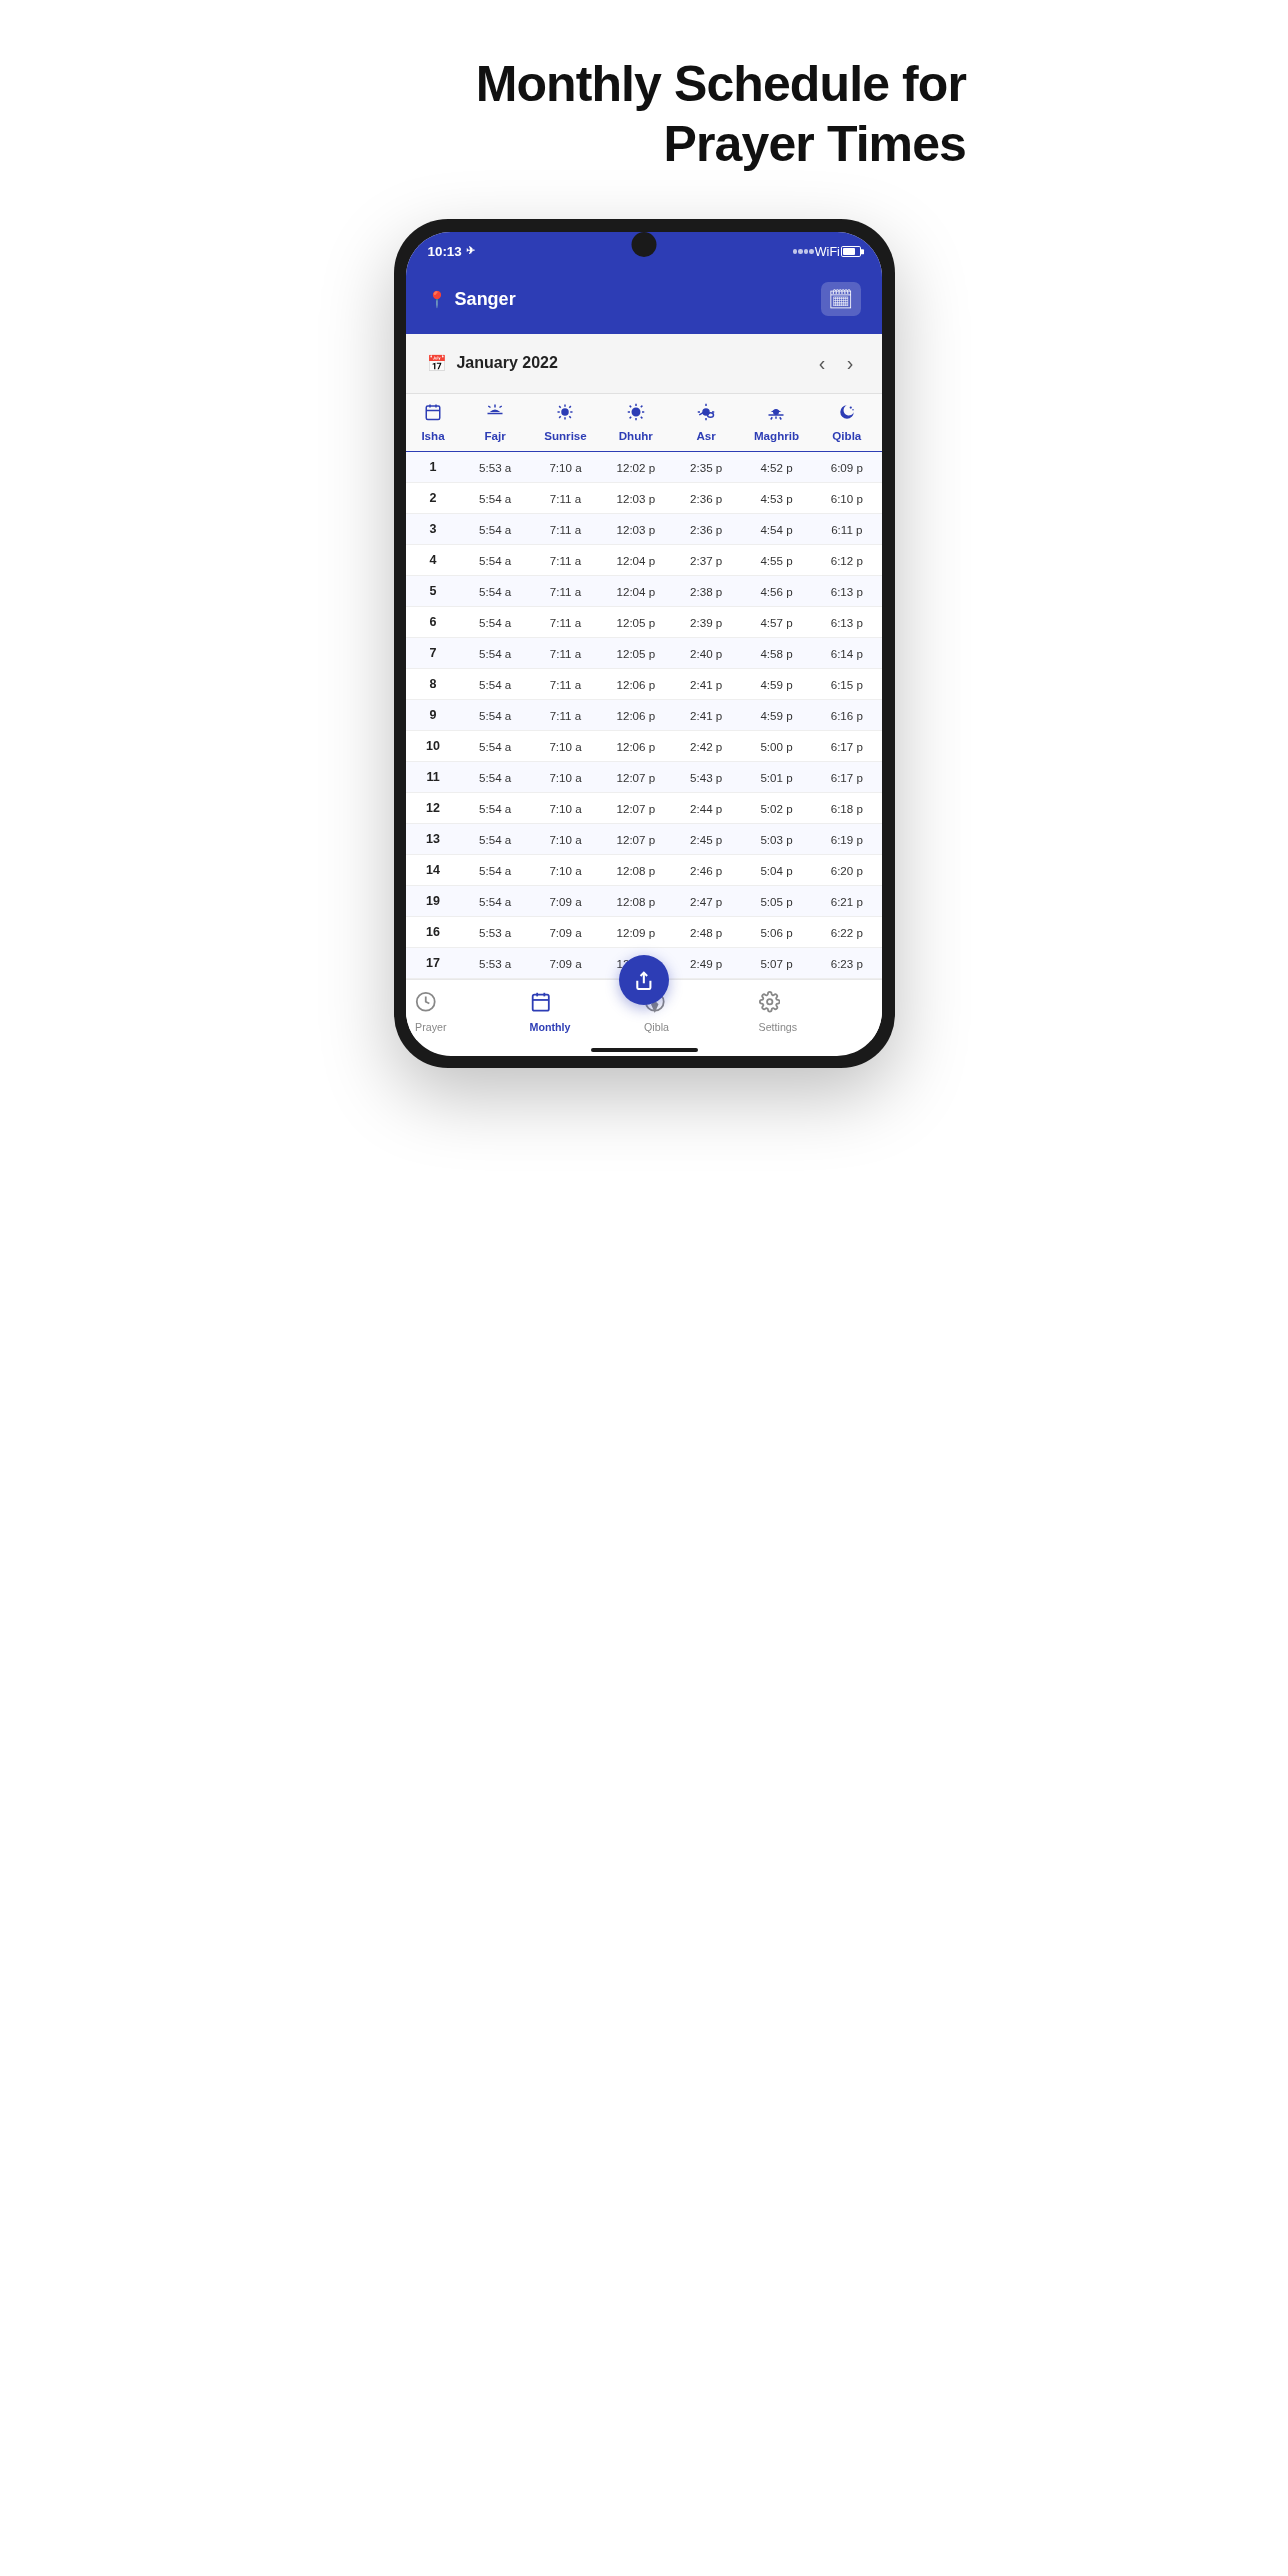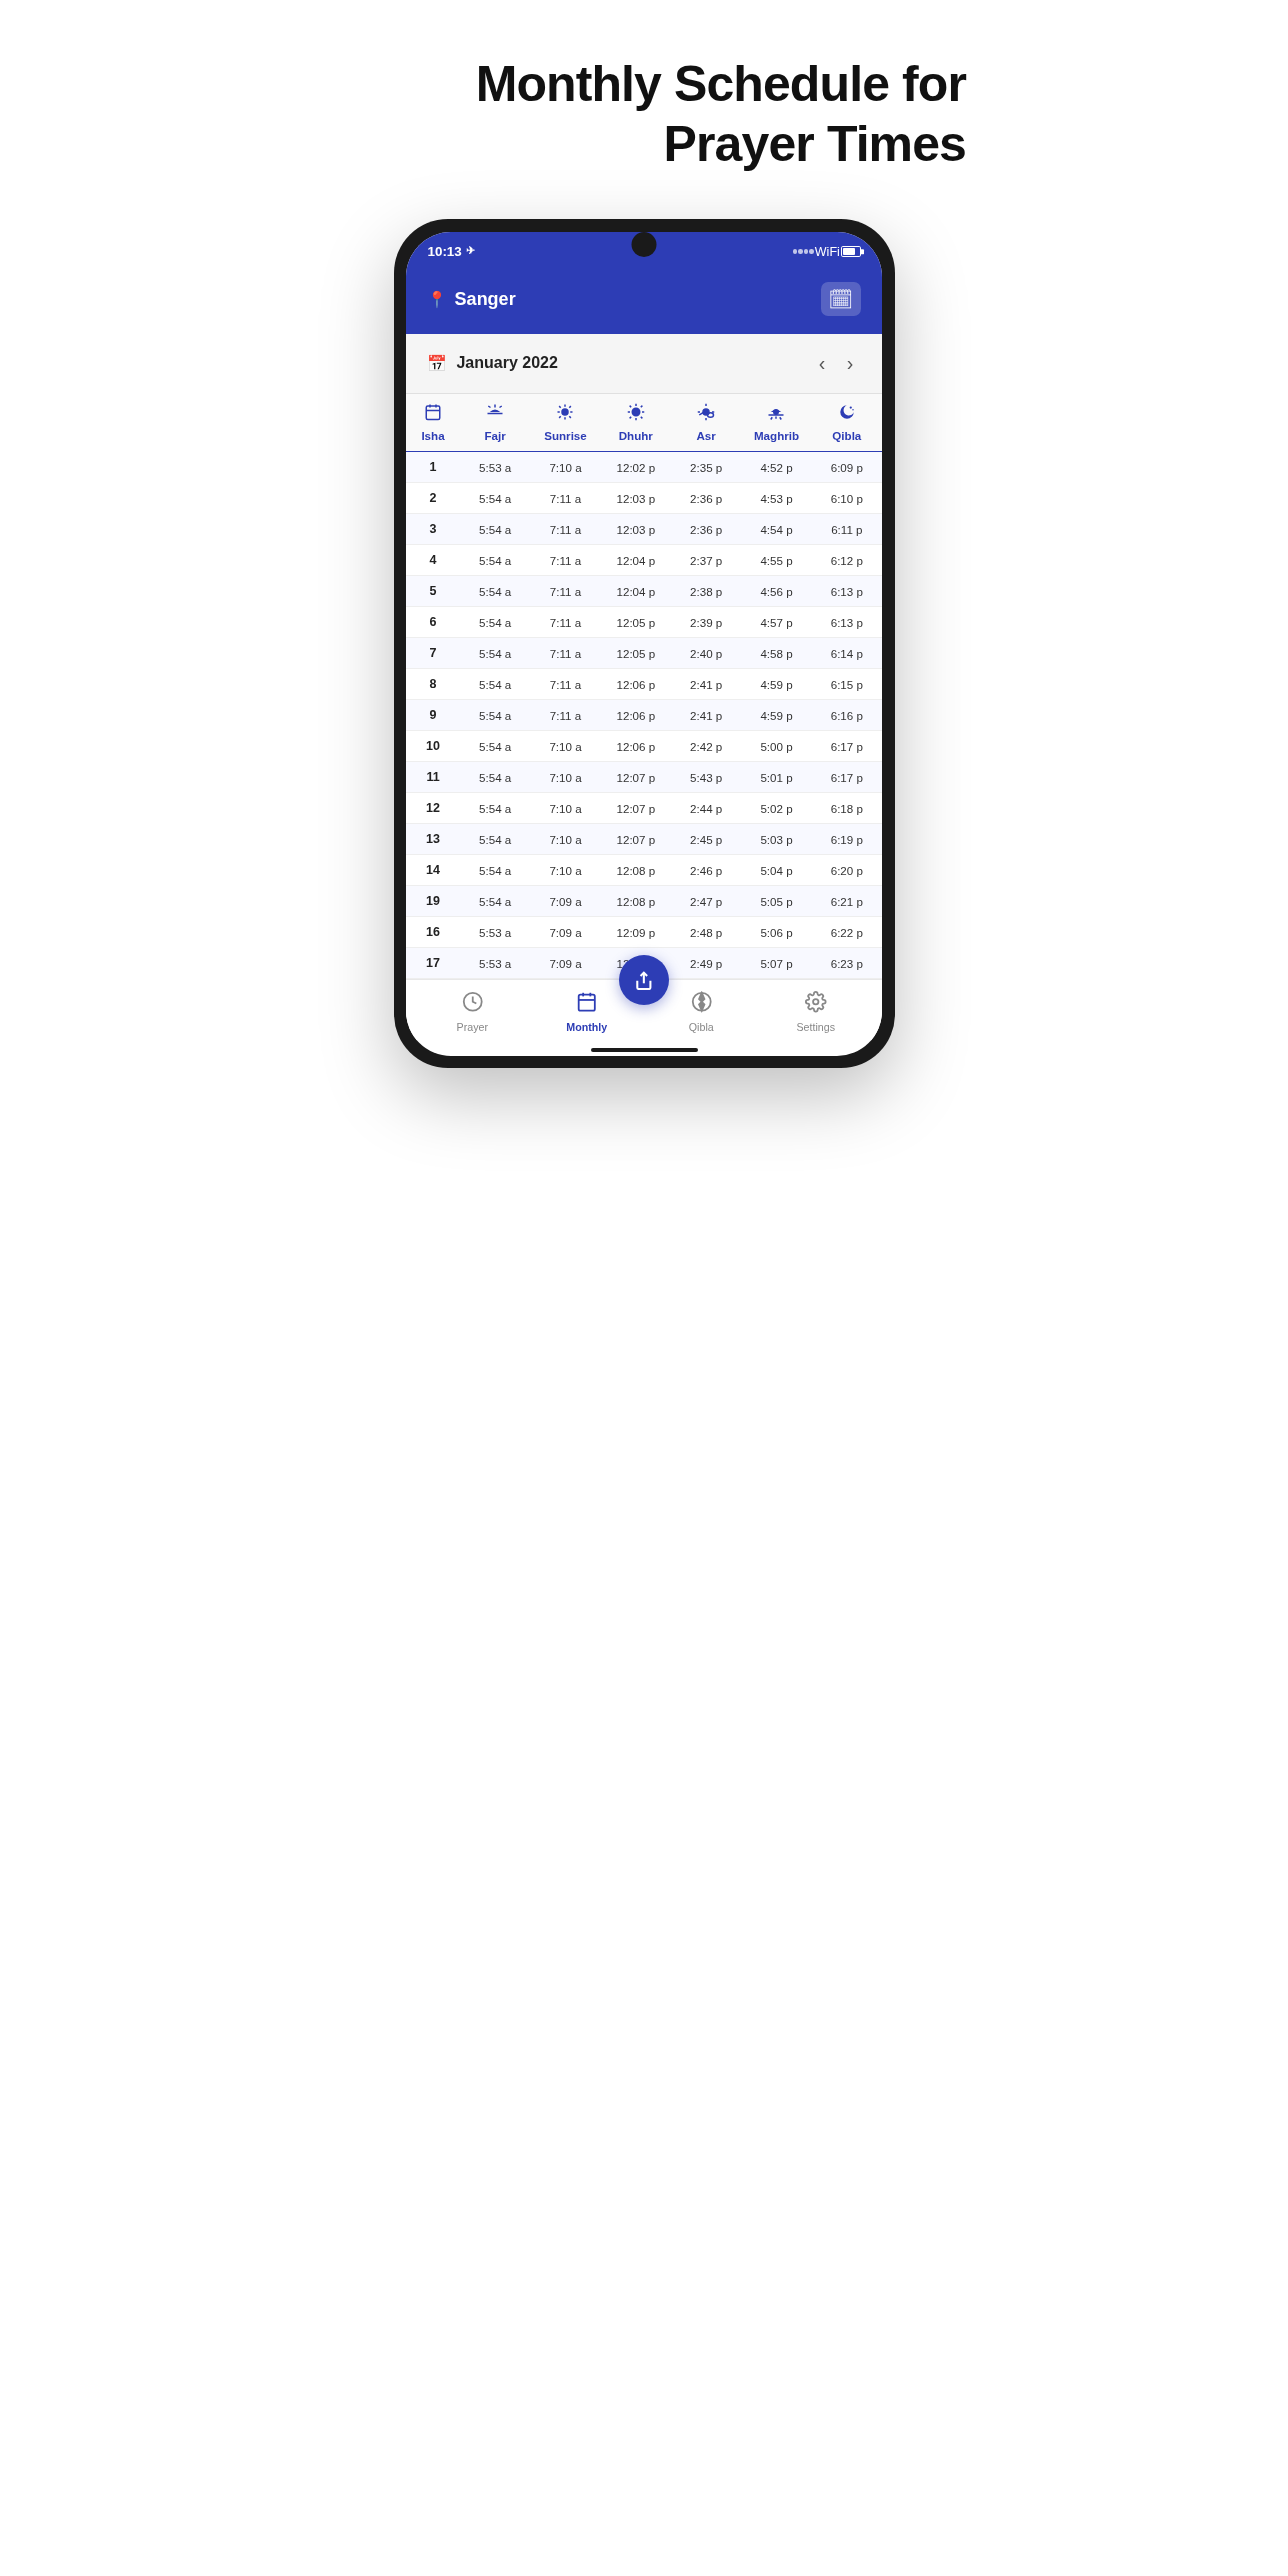--- a/index.html
+++ b/index.html
@@ -181,21 +181,21 @@
       display: flex;
       justify-content: space-around;
       align-items: center;
       padding: 10.7px 9px 7.2px 9px;
       border-top: 0.9px solid #e8e8e8;
       position: relative;
     }
     .nav-item {
       display: flex;
       flex-direction: column;
-      align-items: center;
+      align-items: flex-start;
       gap: 3.6px;
       font-size: 10.7px;
       color: #888;
       cursor: pointer;
       flex: 1;
     }
     .nav-item.active { color: #2d3db5; }
     .nav-icon { font-size: 19.7px; }
     .fab-btn {
       width: 50px;

